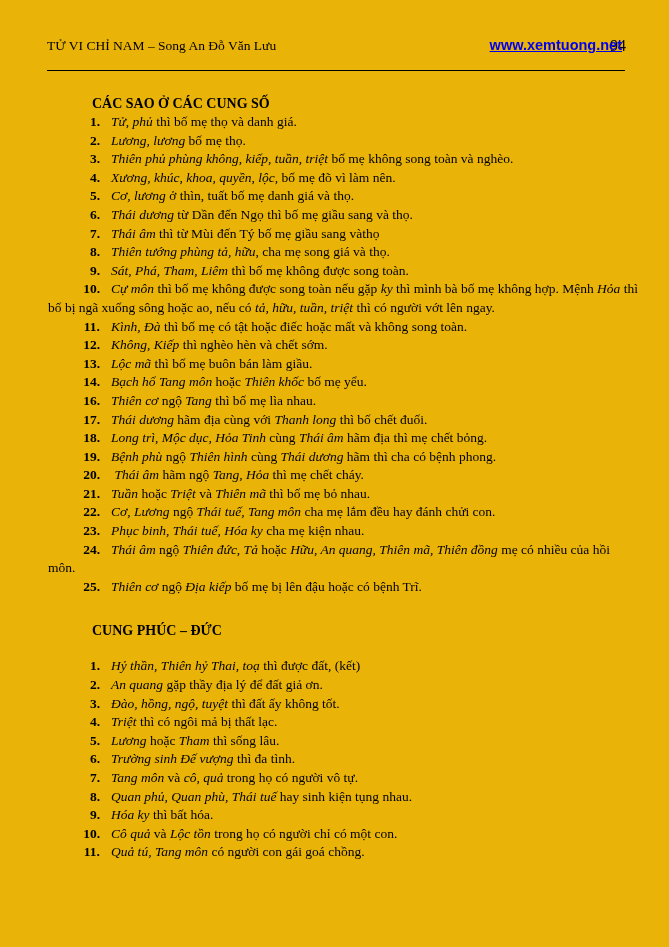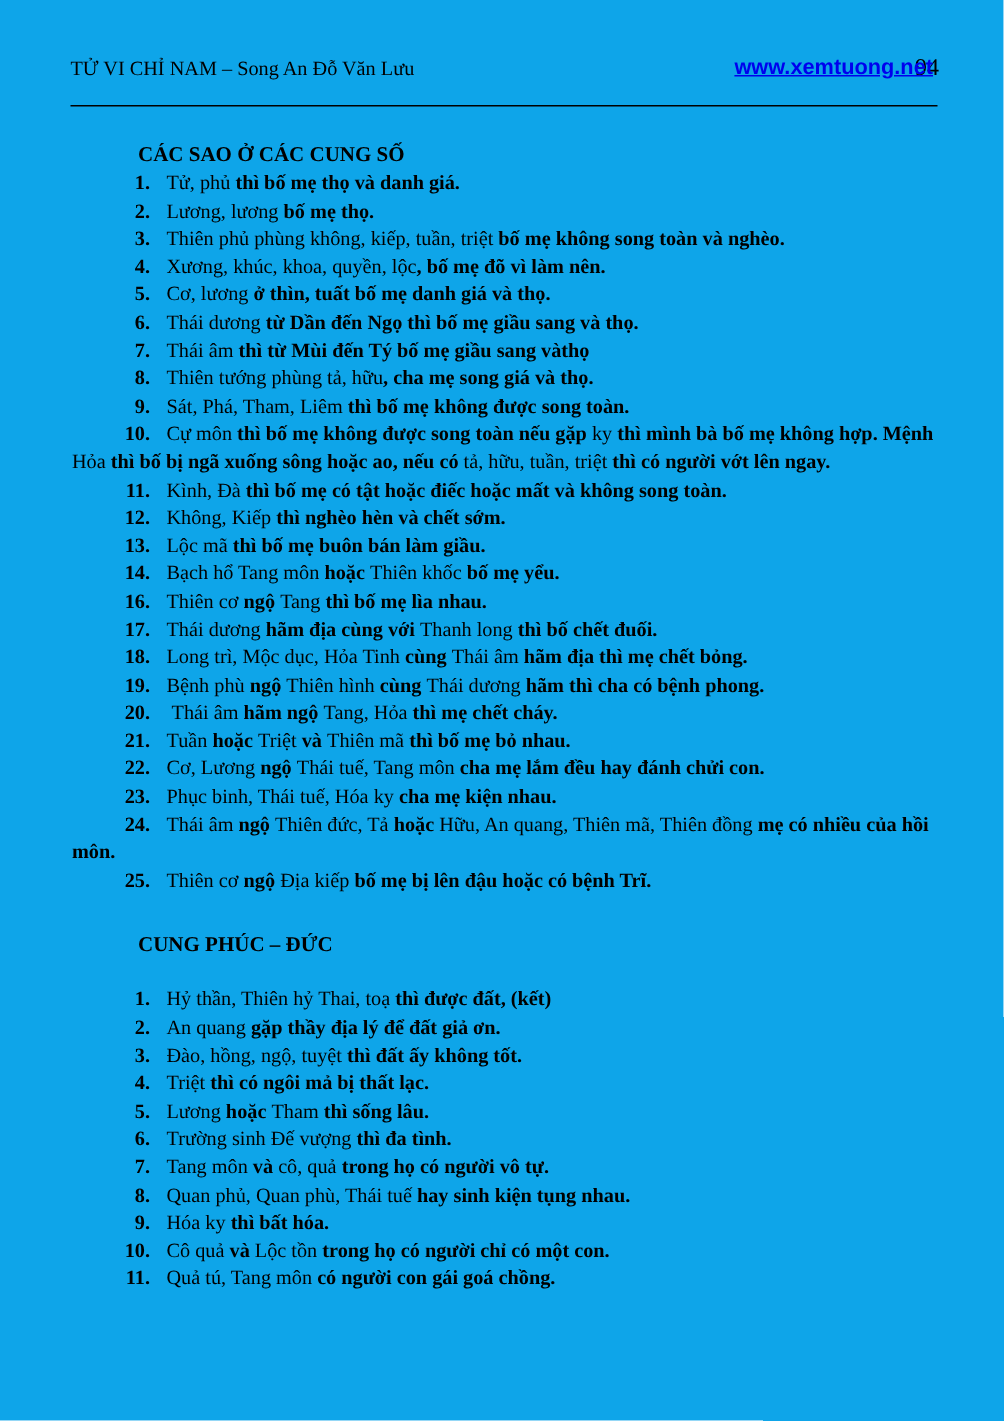--- a/index.html
+++ b/index.html
@@ -11,21 +11,21 @@
     width: 669px;
     height: 947px;
     overflow: hidden;
     font-family: "Liberation Serif", serif;
     color: #000000;
   }
   .page {
     position: relative;
     width: 669px;
     height: 947px;
-    background: #0ea5e9;
+    background: #eab308;
   }
   .header-left {
     position: absolute;
     left: 47px;
     top: 37px;
     font-size: 13.5px;
     line-height: 18px;
     white-space: nowrap;
   }
   .header-right {
@@ -91,22 +91,22 @@
     line-height: 18.6px;
     text-align: left;
   }
   .num {
     display: inline-block;
     width: 52px;
     margin-right: 11px;
     text-align: right;
     font-weight: bold;
   }
-  .it { }
-  .rg { font-style: normal; font-weight: bold; }
+  .it { font-style: italic; }
+  .rg { font-style: normal; }
 </style>
 </head>
 <body>
 
 <div class="page">
   <div class="header-left">TỬ VI CHỈ NAM – Song An Đỗ Văn Lưu</div>
 
   <span class="page-number">94</span>
 
   <div class="header-right">

